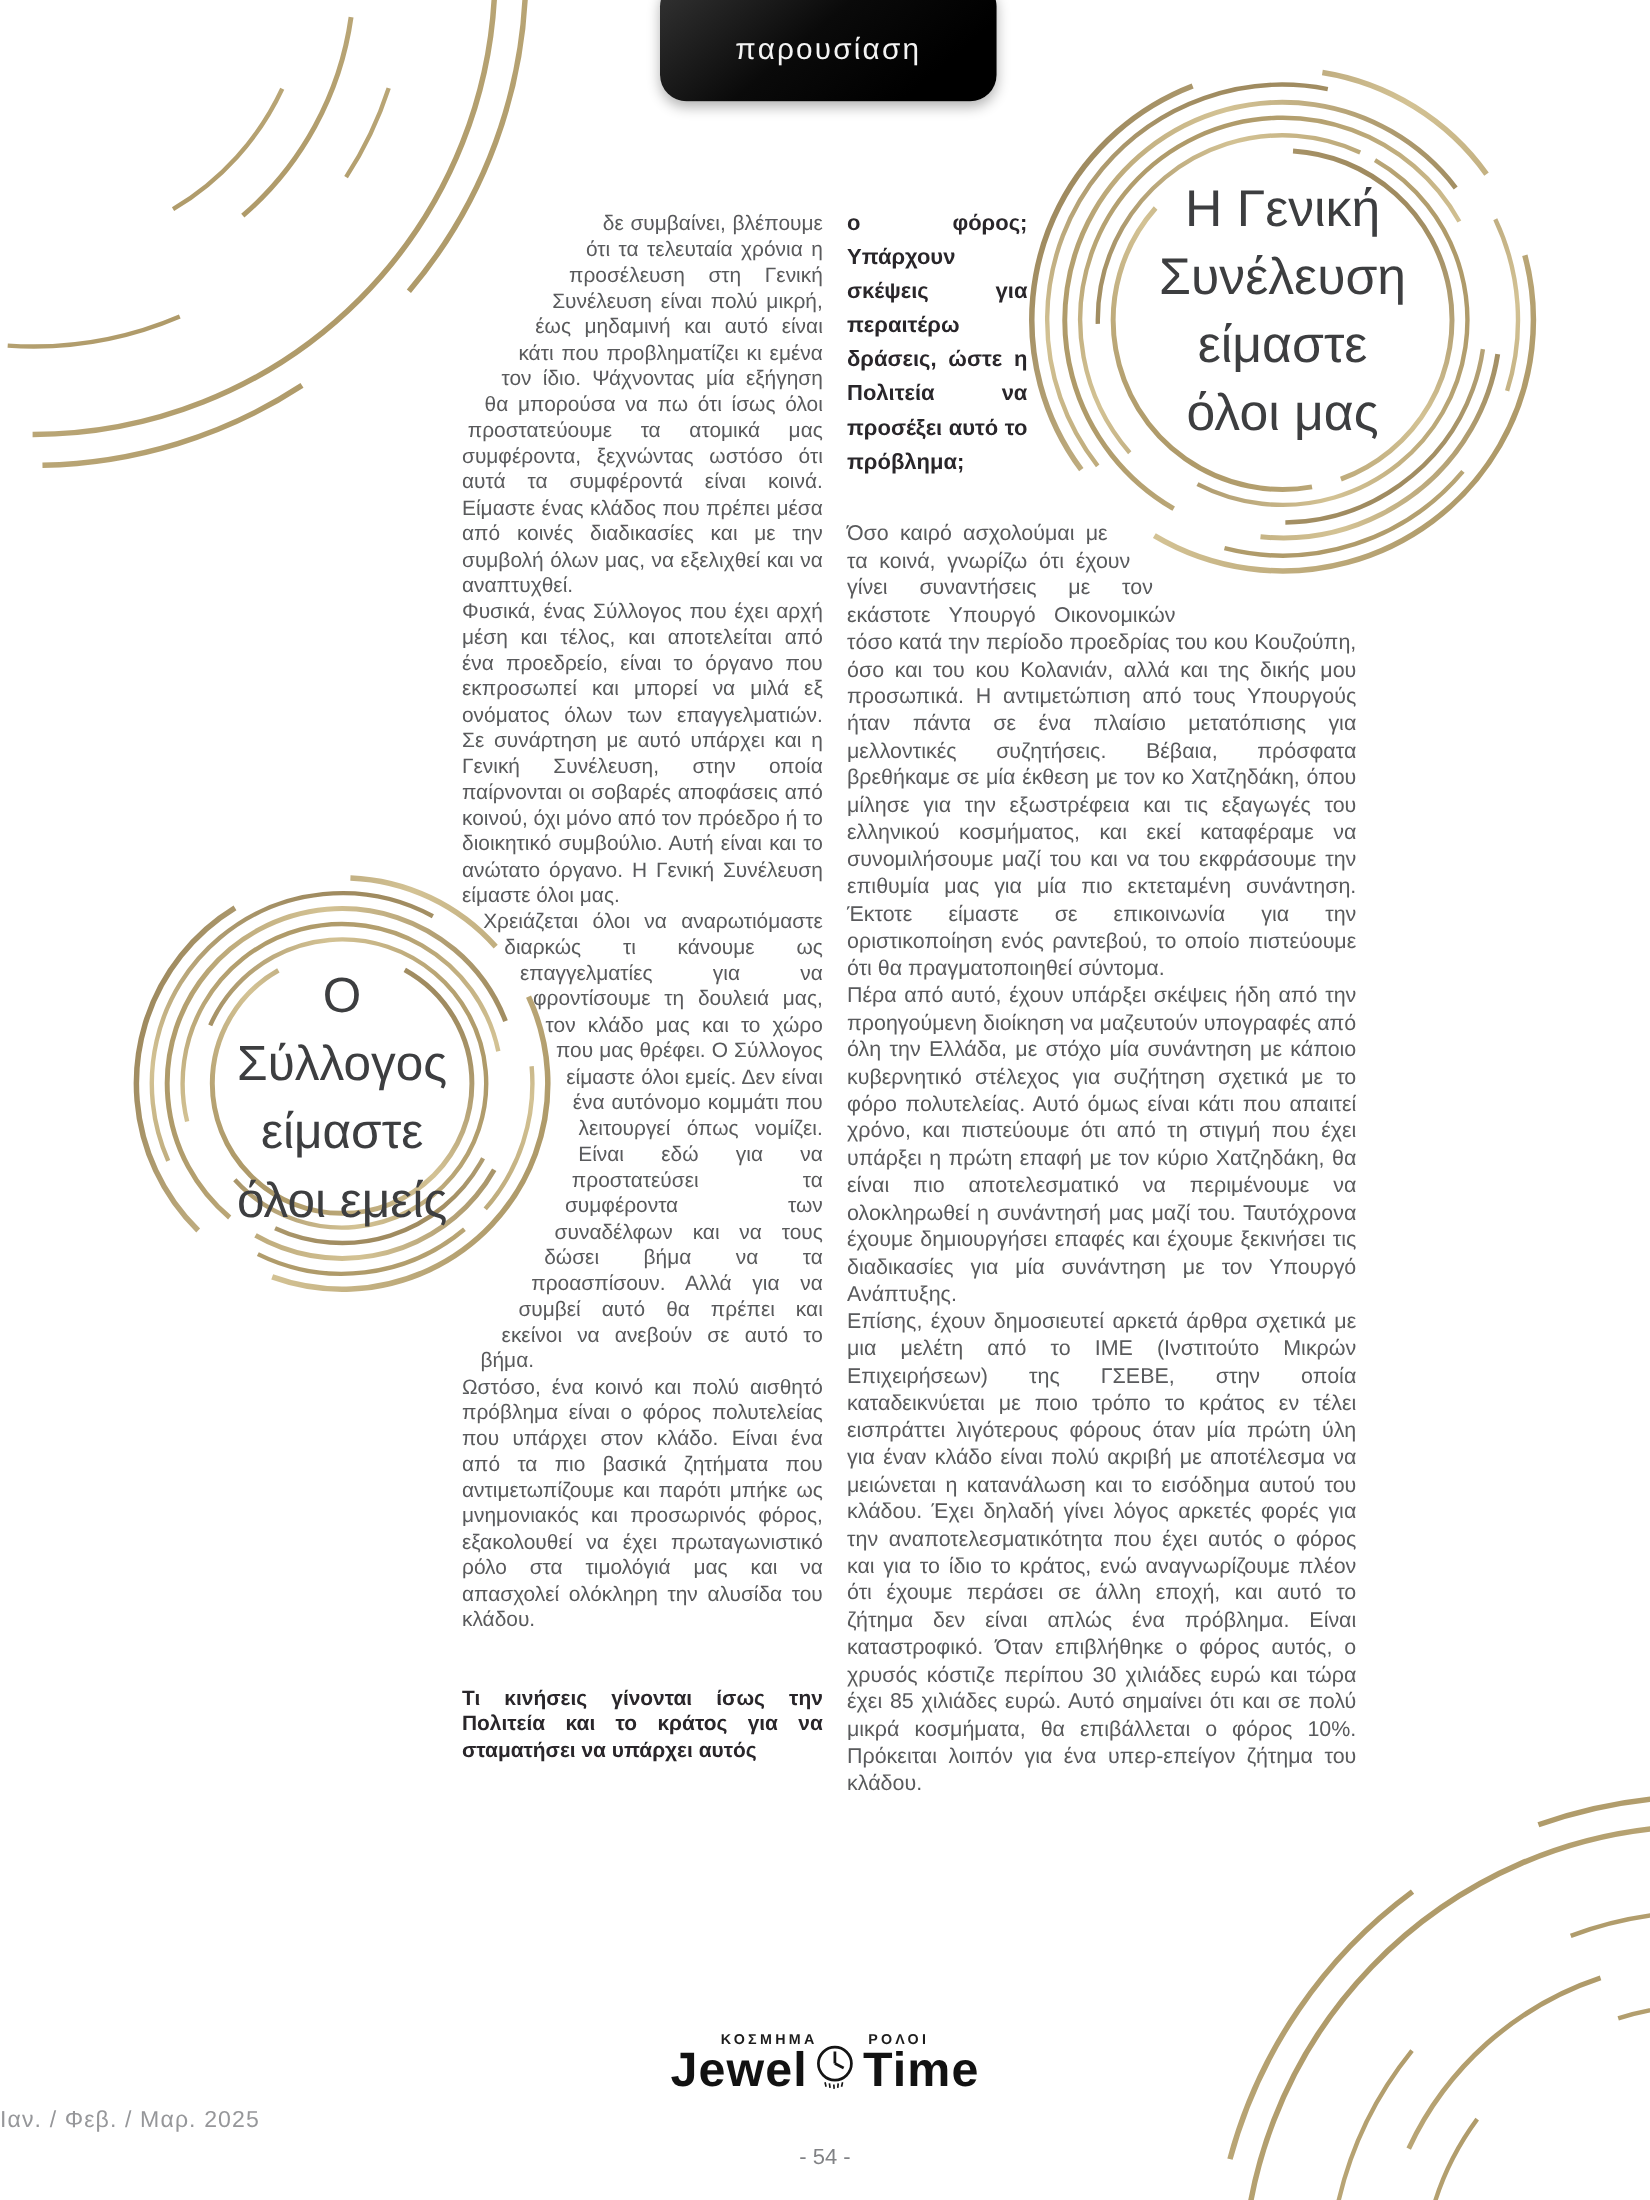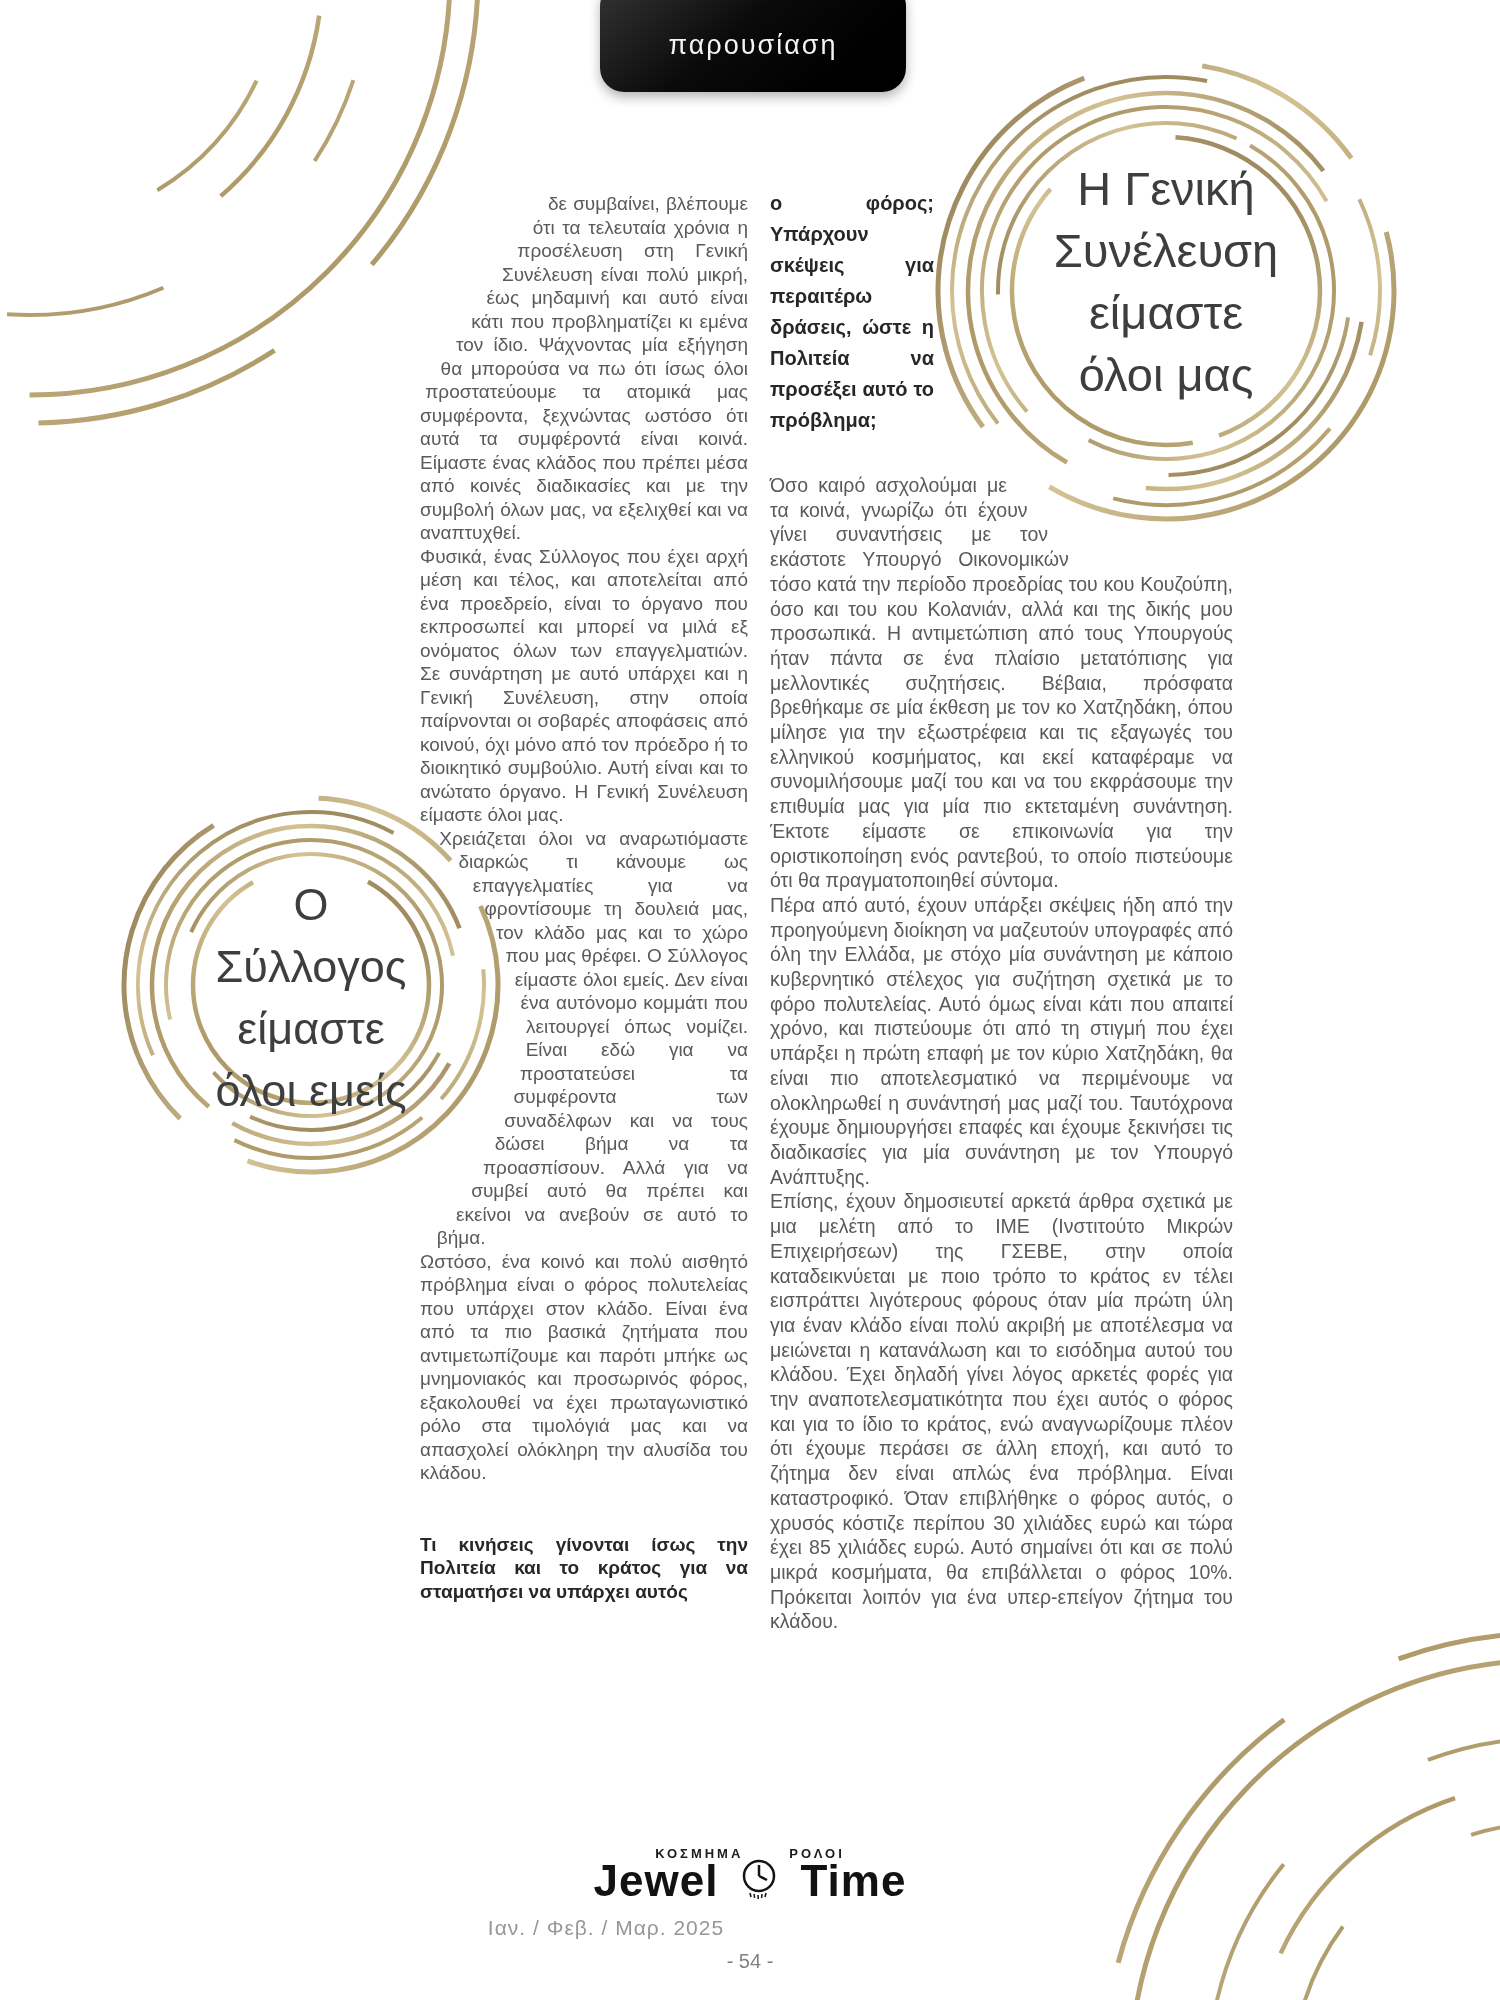--- a/index.html
+++ b/index.html
@@ -38,24 +38,24 @@
 
   
   .pq { position:absolute; text-align:center; color:#3d3e40; white-space:pre-line; }
   .pq-right { left:966px; top:158px; width:400px; font-size:47px; line-height:62px; }
   .pq-left  { left:111px; top:874px; width:400px; font-size:45px; line-height:62px; }
 
   
   .brand { position:absolute; left:0; top:1846px; width:1500px; text-align:center; color:#121212; }
   .brand-top { display:flex; justify-content:center; align-items:center; gap:46px;
                font-size:13px; font-weight:bold; letter-spacing:3px; color:#1c1c1c; margin-bottom:-8px; }
-  .brand-main { display:flex; justify-content:center; align-items:center; gap:20px;
+  .brand-main { display:flex; justify-content:center; align-items:center; gap:4px;
                 font-size:44px; font-weight:bold; letter-spacing:1px; }
   .brand-main .clock { margin:0 -2px; position:relative; top:2px; }
-  .issue   { position:absolute; left:0; top:1916px; width:1212px; text-align:center;
+  .issue   { position:absolute; left:0; top:1916px; width:1212px; text-align:left;
              font-size:21px; letter-spacing:1px; color:#96979a; }
   .pagenum { position:absolute; left:0; top:1950px; width:1500px; text-align:center;
              font-size:20px; color:#818285; }
 </style>
 </head>
 <body>
 
 <div class="page">
 
   <svg class="arcs" viewBox="0 0 1500 2000">

